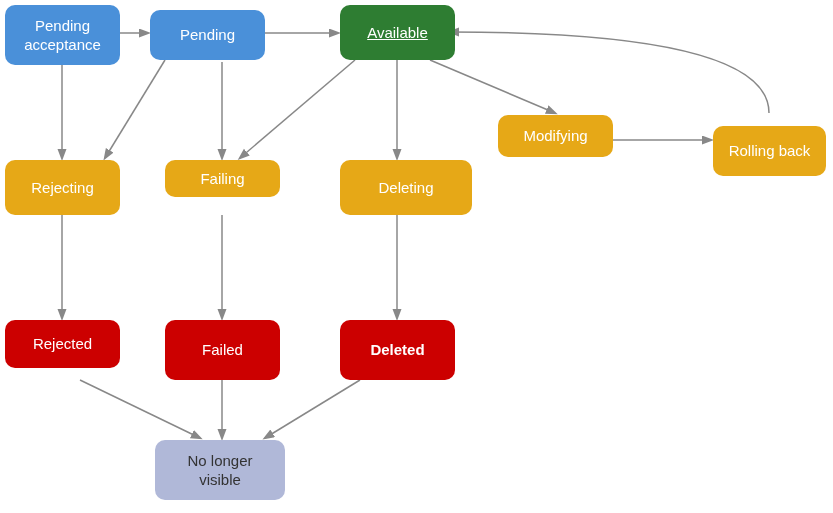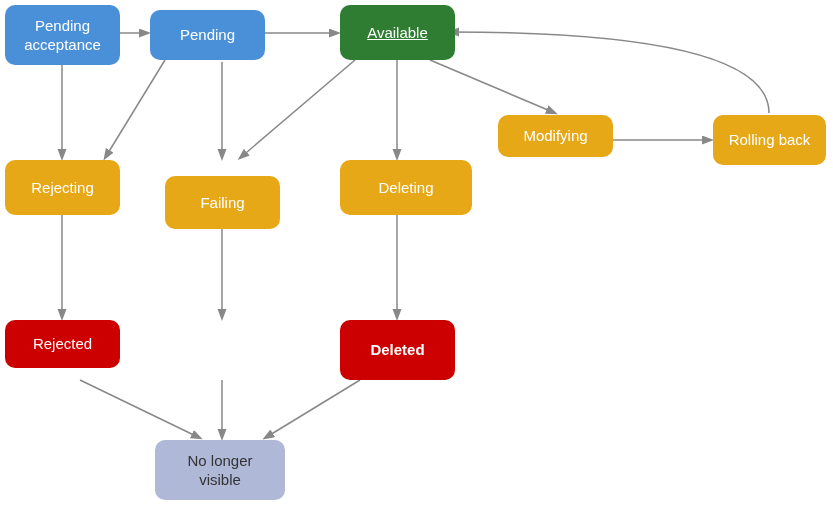--- a/index.html
+++ b/index.html
@@ -93,20 +93,21 @@
 
     <line x1="222" y1="380" x2="222" y2="438" marker-end="url(#arrow)"></line>
 
     <line x1="360" y1="380" x2="265" y2="438" marker-end="url(#arrow)"></line>
   </svg>
 
   <div class="node blue" style="left:5px;top:5px;width:115px;height:60px;">Pending<br>acceptance</div>
   <div class="node blue" style="left:150px;top:10px;width:115px;height:50px;">Pending</div>
   <div class="node green" style="left:340px;top:5px;width:115px;height:55px;">Available</div>
   <div class="node orange" style="left:498px;top:115px;width:115px;height:42px;">Modifying</div>
-  <div class="node orange" style="left:713px;top:115px;width:113px;height:50px;">Rolling back</div>
+  <div class="node orange" style="left:713px;top:126px;width:113px;height:50px;">Rolling back</div>
   <div class="node orange" style="left:5px;top:160px;width:115px;height:55px;">Rejecting</div>
-  <div class="node orange" style="left:165px;top:176px;width:115px;height:53px;">Failing</div>
+  <div class="node orange" style="left:165px;top:160px;width:115px;height:37px;">Failing</div>
   <div class="node orange" style="left:340px;top:160px;width:132px;height:55px;">Deleting</div>
   <div class="node red" style="left:5px;top:320px;width:115px;height:48px;">Rejected</div>
+  <div class="node red" style="left:165px;top:320px;width:115px;height:60px;">Failed</div>
   <div class="node red" style="left:340px;top:320px;width:115px;height:60px;font-weight:bold;">Deleted</div>
   <div class="node lavender" style="left:155px;top:440px;width:130px;height:60px;">No longer<br>visible</div>
 </div>
 
 </body></html>

